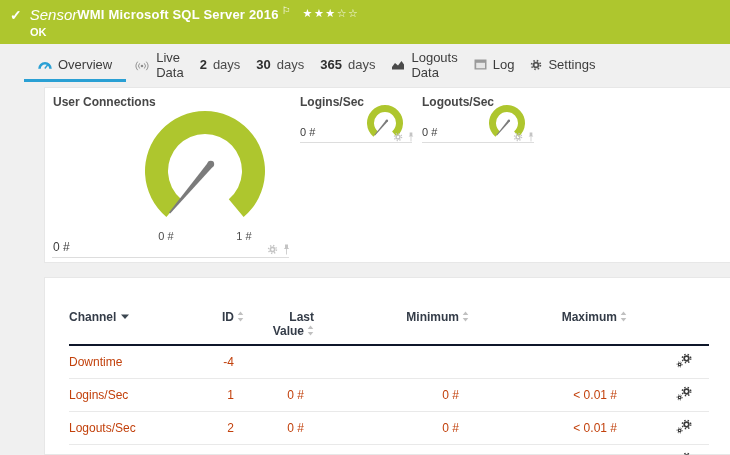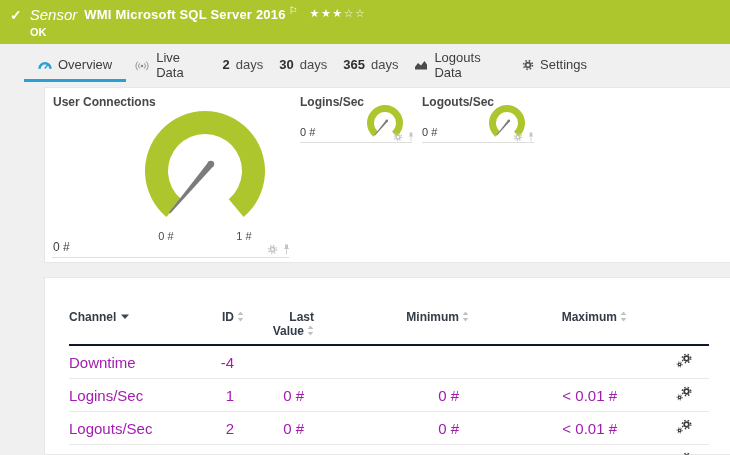--- a/index.html
+++ b/index.html
@@ -3,21 +3,21 @@
 <meta charset="utf-8">
 <style>
   * { margin:0; padding:0; box-sizing:border-box; }
   body { background:#dcdcdc; font-family:"Liberation Sans", sans-serif; }
   .page { position:relative; width:730px; height:455px; background:#f0f0f0; overflow:hidden; }
 
   
   .topbar { position:absolute; left:0; top:0; width:730px; height:44px; background:#aec62e; color:#fff; }
   .topbar-row { display:flex; align-items:center; padding:6px 0 0 10px; }
   .check { font-size:14px; font-weight:bold; margin-right:8px; }
-  .kind { font-style:italic; font-size:15px; margin-right:7px; }
+  .kind { font-style:italic; font-size:15px; }
   .title { font-size:13px; font-weight:bold; letter-spacing:.2px; }
   .flag { font-size:10px; margin:-8px 0 0 3px; }
   .stars { font-size:11px; letter-spacing:1.5px; margin:-2px 0 0 12px; cursor:pointer; }
   .stars-filled { color:#fff; }
   .stars-empty { color:rgba(255,255,255,.85); }
   .status { position:absolute; left:30px; top:26px; font-size:11px; font-weight:bold; }
 
   
   .tabbar { position:absolute; left:0; top:44px; width:605px; height:41px; display:flex; justify-content:flex-start; padding:0 10px 0 24px; }
   .tab { position:relative; display:flex; align-items:center; gap:6px; padding:0 8px; font-size:13px; color:#3d3d3d; cursor:pointer; }
@@ -35,21 +35,21 @@
   .g-title { position:absolute; font-size:12px; font-weight:bold; color:#474747; }
   .g-value { position:absolute; font-size:12px; color:#3c3c3c; }
   .g-scale { position:absolute; width:32px; text-align:center; font-size:11px; color:#4c4c4c; }
   .g-line { position:absolute; height:1px; background:#ddd; }
   .g-icons { position:absolute; display:flex; align-items:flex-end; gap:4px; color:#c4c4c4; }
   .g-icons svg { cursor:pointer; }
 
   
   table { position:absolute; left:24px; top:24px; width:640px; border-collapse:collapse; table-layout:fixed; }
   th { font-size:12px; font-weight:bold; color:#343c48; text-align:left; vertical-align:top; padding:8px 0 6px; line-height:14px; border-bottom:2px solid #0f172a; }
-  td { font-size:15px; color:#a21caf; padding:7px 0; border-bottom:1px solid #e9e9e9; }
+  td { font-size:12px; color:#c2410c; padding:7px 0; border-bottom:1px solid #e9e9e9; }
   .num-r { text-align:right; }
   th.num-r { text-align:right; }
   td.c-id,  { }
   .c-id   { padding-right:30px; } th.c-id  { padding-right:20px; }
   .c-last { padding-right:40px; } th.c-last{ padding-right:30px; }
   .c-min  { padding-right:40px; } th.c-min { padding-right:30px; }
   .c-max  { padding-right:42px; } th.c-max { padding-right:32px; }
   .c-gear { text-align:center; }
   .sort { display:inline-block; margin-left:3px; vertical-align:-1px; }
   .sorted-arrow { display:inline-block; margin-left:5px; vertical-align:2px; }
@@ -98,20 +98,27 @@
       <b>365</b>
         <span class="days">days</span>
     </div>
     <div class="tab">
       <svg width="14" height="11" viewBox="0 0 14 11">
           <path d="M1 10.5V8l3-4 3 2.5L10.5 2 13 5.5v5z" fill="#4a4a4a"></path>
         </svg>
       <span>Logouts Data</span>
     </div>
     <div class="tab">
+      <svg width="13" height="11" viewBox="0 0 13 11">
+          <rect x="0.5" y="0.5" width="12" height="10" fill="#9a9a9a"></rect>
+          <rect x="2.2" y="3.8" width="8.8" height="5.4" fill="#e6e6e6"></rect>
+        </svg>
+      <span>Log</span>
+    </div>
+    <div class="tab">
       <svg width="12" height="12" viewBox="0 0 12 12">
           <circle cx="6" cy="6" r="2.4" fill="none" stroke="#555" stroke-width="1.8"></circle>
           <circle cx="6" cy="6" r="4.4" fill="none" stroke="#555" stroke-width="1.7" stroke-dasharray="1.5 2"></circle>
         </svg>
       <span>Settings</span>
     </div>
   </nav>
 
   <section class="panel panel-gauges">
 

